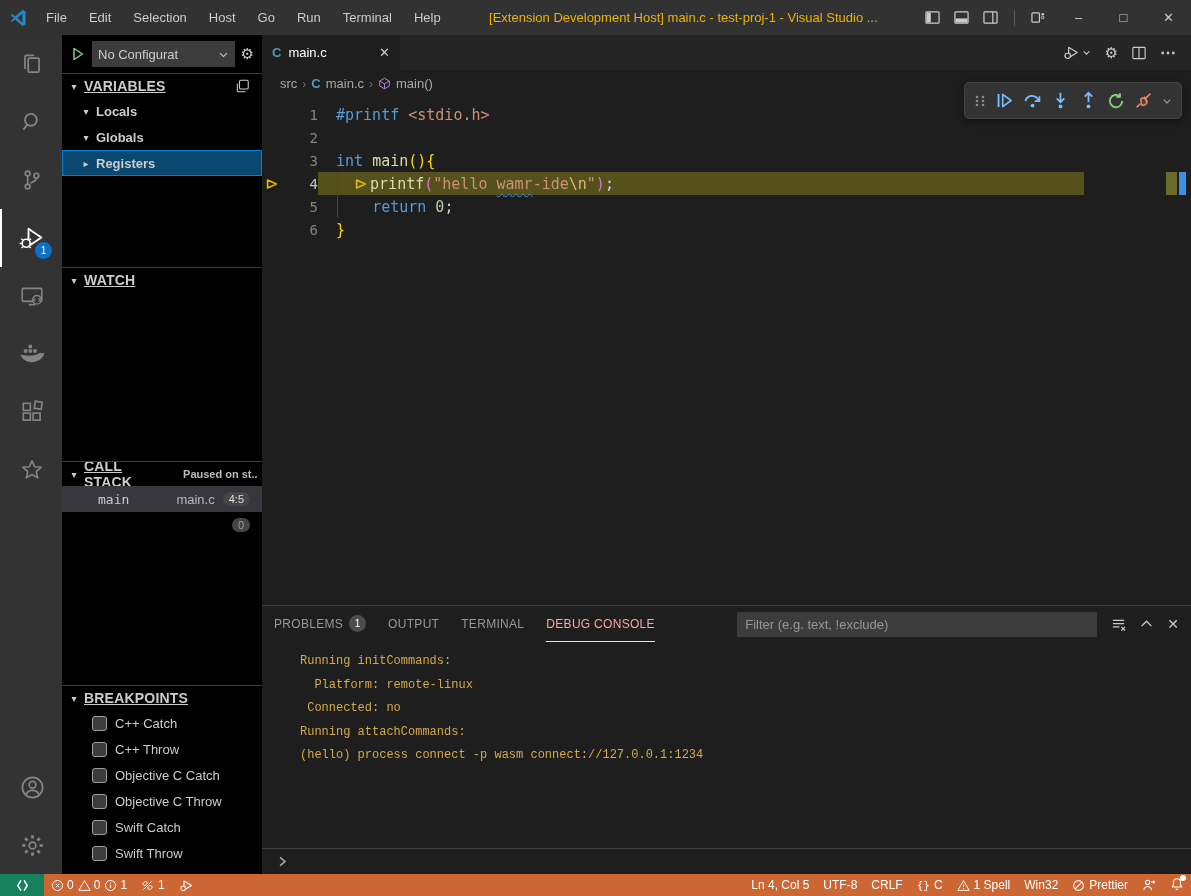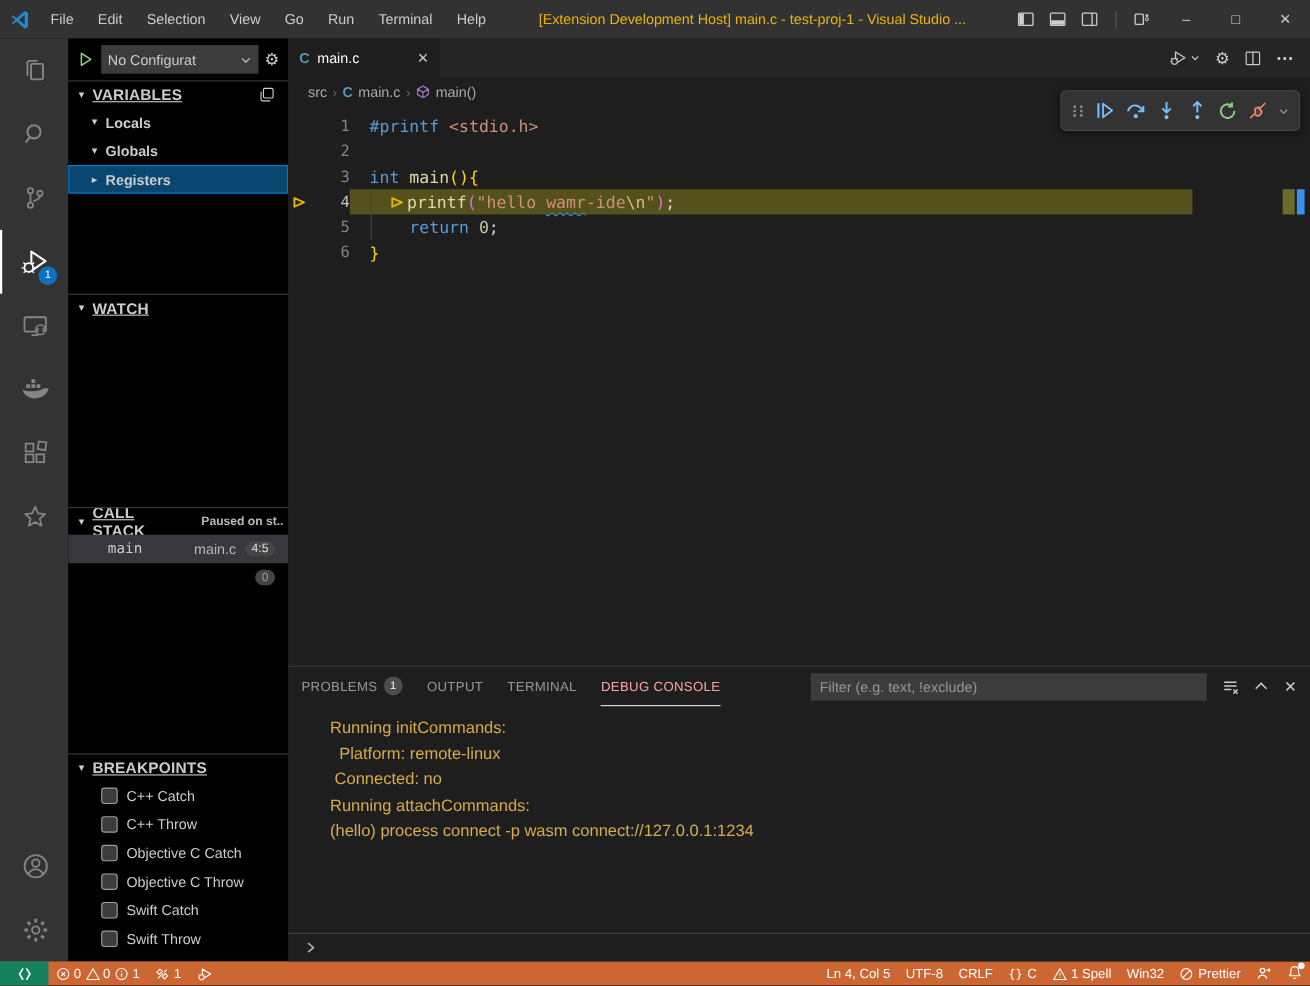--- a/index.html
+++ b/index.html
@@ -84,21 +84,21 @@
   
   .panel { height:269px; flex:none; border-top:1px solid #414141; background:#1e1e1e; display:flex; flex-direction:column; }
   .panel-header { height:36px; display:flex; align-items:center; padding:0 12px; flex:none; }
   .panel-tabs { display:flex; gap:22px; }
   .panel-tab { font-size:12px; color:#989898; letter-spacing:.3px; height:36px; display:flex; align-items:center; gap:6px; border-bottom:1px solid transparent; }
   .panel-tab.active { color:#fca5a5; border-bottom:1px solid #e7e7e7; }
   .ptab-badge { background:#4d4d4d; color:#ffffff; width:17px; height:17px; border-radius:50%; font-size:10px; display:flex; align-items:center; justify-content:center; }
   .panel-filter { margin-left:auto; width:360px; height:25px; background:#3c3c3c; border:none; color:#cccccc; font-size:13px; padding:0 8px; font-family:"Liberation Sans", sans-serif; }
   .panel-filter::placeholder { color:#989898; }
   .panel-icons { display:flex; align-items:center; gap:14px; padding-left:14px; color:#cccccc; }
-  .console { flex:1; padding:8px 0 0 38px; font-family:Liberation Sans, sans-serif; font-size:15px; color:#d6ab49; white-space:pre; line-height:23.5px; }
+  .console { flex:1; padding:8px 0 0 38px; font-family:Liberation Mono, monospace; font-size:12px; color:#d6ab49; white-space:pre; line-height:23.5px; }
   .console-input { height:26px; border-top:1px solid #404040; display:flex; align-items:center; padding-left:14px; flex:none; color:#a8a8a8; }
 
   
   .statusbar { height:22px; background:#cc6633; color:#ffffff; display:flex; align-items:center; font-size:12px; flex:none; }
   .sb-item { display:flex; align-items:center; gap:4px; padding:0 7px; height:22px; white-space:nowrap; }
   .sb-remote { background:#16825d; width:44px; justify-content:center; font-weight:bold; padding:0; }
   .sb-right { margin-left:auto; display:flex; align-items:center; }
   .sb-group { display:flex; align-items:center; gap:3px; }
   .bell-wrap { position:relative; display:inline-flex; }
   .bell-dot { position:absolute; top:-2px; right:-2px; width:6px; height:6px; border-radius:50%; background:#ffffff; }
@@ -112,21 +112,21 @@
   <div class="titlebar">
     <div class="vscode-logo">
       <svg width="18" height="18" viewBox="0 0 24 24">
           <path fill="#2489ca" d="M17.9 1.2 8.2 10 4 6.8 2 7.8l4.7 4.2L2 16.2l2 1 4.2-3.2 9.7 8.8 4.1-2V3.2Zm0 4.7v12.2L11 12Z"></path>
         </svg>
     </div>
     <div class="menubar">
         <div class="menu-item">File</div>
         <div class="menu-item">Edit</div>
         <div class="menu-item">Selection</div>
-        <div class="menu-item">View</div>
+        <div class="menu-item">Host</div>
         <div class="menu-item">Go</div>
         <div class="menu-item">Run</div>
         <div class="menu-item">Terminal</div>
         <div class="menu-item">Help</div>
       </div>
     <div class="titlebar-title">[Extension Development Host] main.c - test-proj-1 - Visual Studio ...</div>
     <div class="titlebar-right">
       <div class="layout-icons">
         <span>
             <svg width="15" height="15" viewBox="0 0 16 16">

